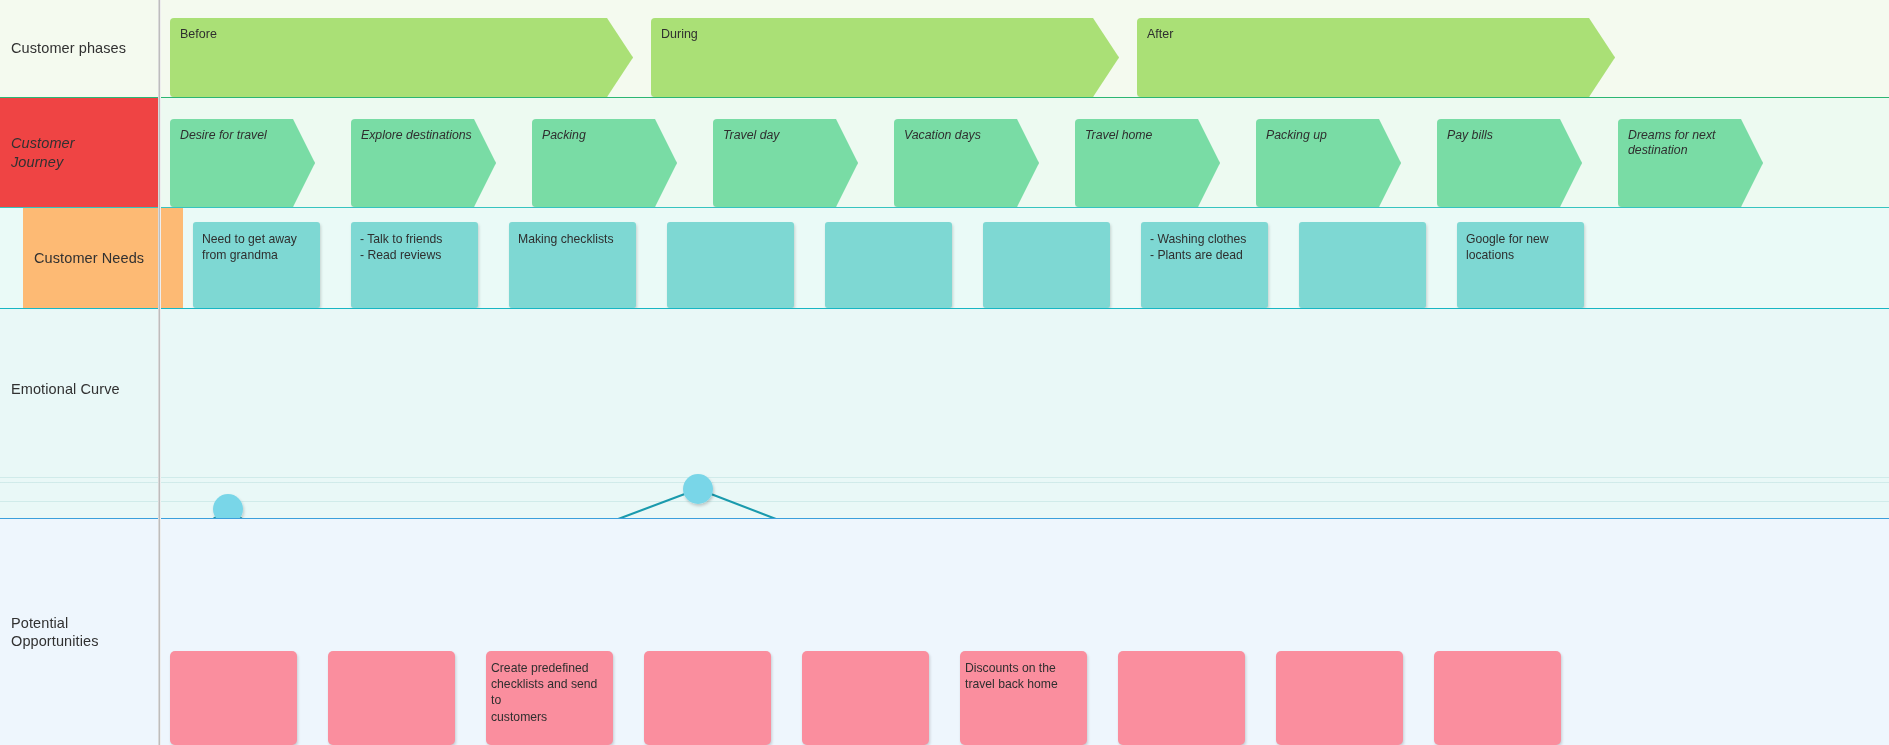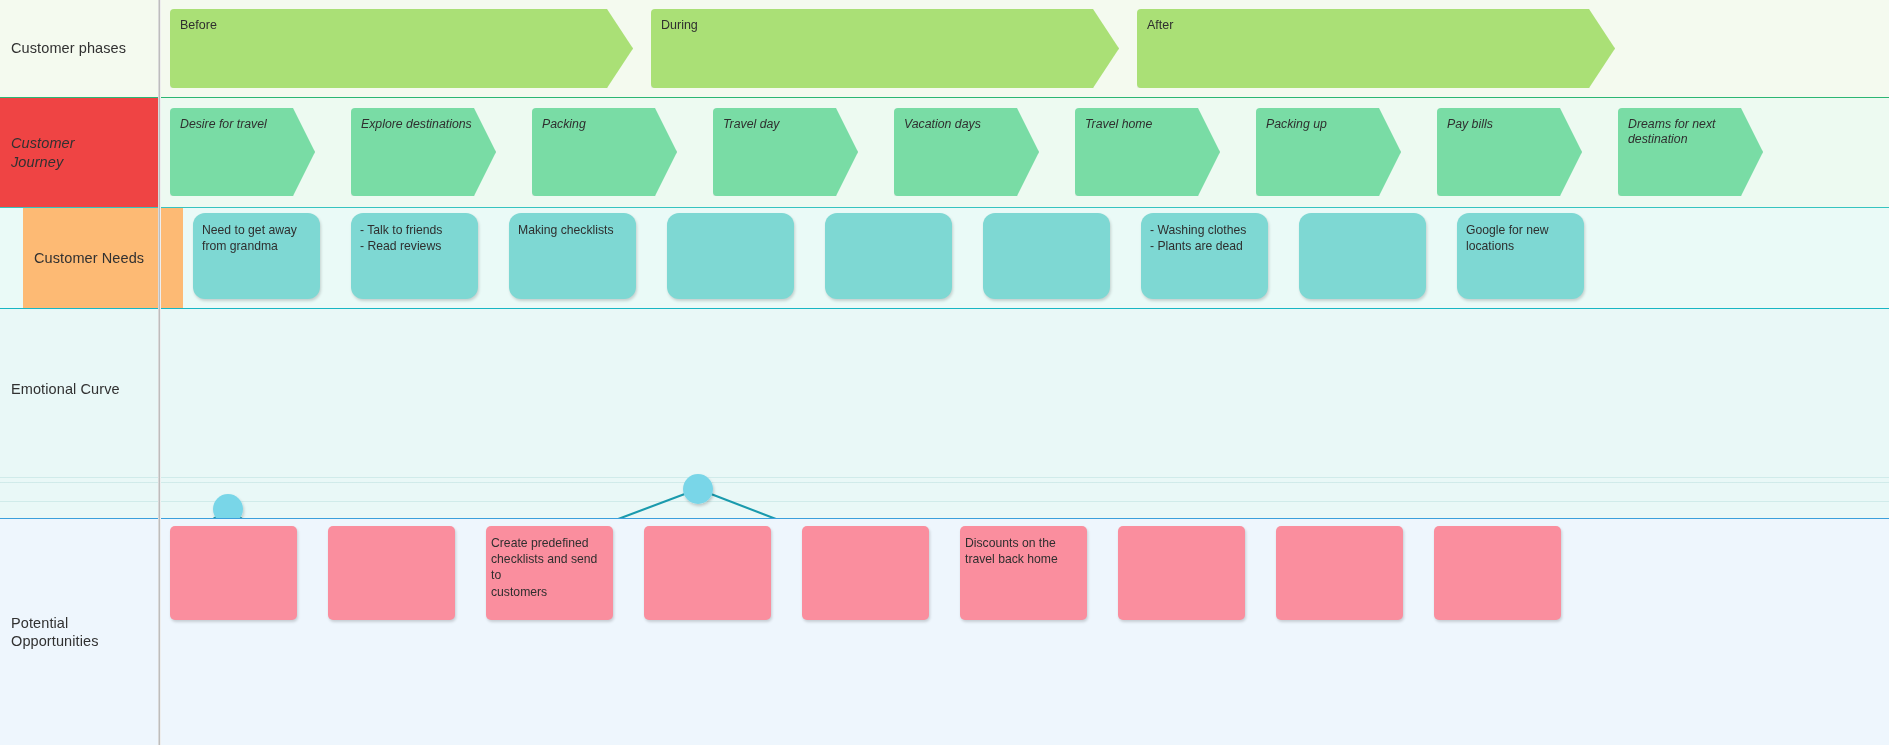--- a/index.html
+++ b/index.html
@@ -34,21 +34,21 @@
     font-size: 14.5px;
     color: #313131;
     line-height: 1.25;
     white-space: pre-line;
     letter-spacing: .1px;
   }
   .row-body {
     position: relative;
     flex: 1 1 auto;
     display: flex;
-    align-items: flex-start;
+    align-items: flex-end;
   }
 
   
   .row-phases    { top: 0px;   height: 97px;  background: #f4faef; }
   .row-journey   { top: 97px;  height: 110px; background: #edfaf1; border-top: 1.4px solid #2bb673; }
   .row-needs     { top: 207px; height: 101px; background: #eafaf7; border-top: 1.4px solid #36c4c0; }
   .row-emotional { top: 308px; height: 210px; background: #e9f8f7; border-top: 1.6px solid #17b6c4; flex-direction: column; }
   .row-opps      { top: 518px; height: 227px; background: #eef6fd; border-top: 1.6px solid #3b9fdc; }
 
   .row-phases .row-label    { background: #f4faef; }
@@ -118,21 +118,21 @@
   .needs-track {
     display: flex;
     width: 100%;
     padding: 5px 0 0 10px;
     gap: 31px;
   }
   .needs-card {
     flex: 0 0 127px;
     height: 86px;
     background: #7ed8d3;
-    border-radius: 12px;
+    border-radius: 3px;
     box-shadow: 1px 2px 3px rgba(0,0,0,.17);
     padding: 9px 7px 4px 9px;
     font-size: 12.2px;
     color: #2f2f2f;
     line-height: 1.33;
     white-space: pre-line;
   }
 
   
   .curve-wrap {

